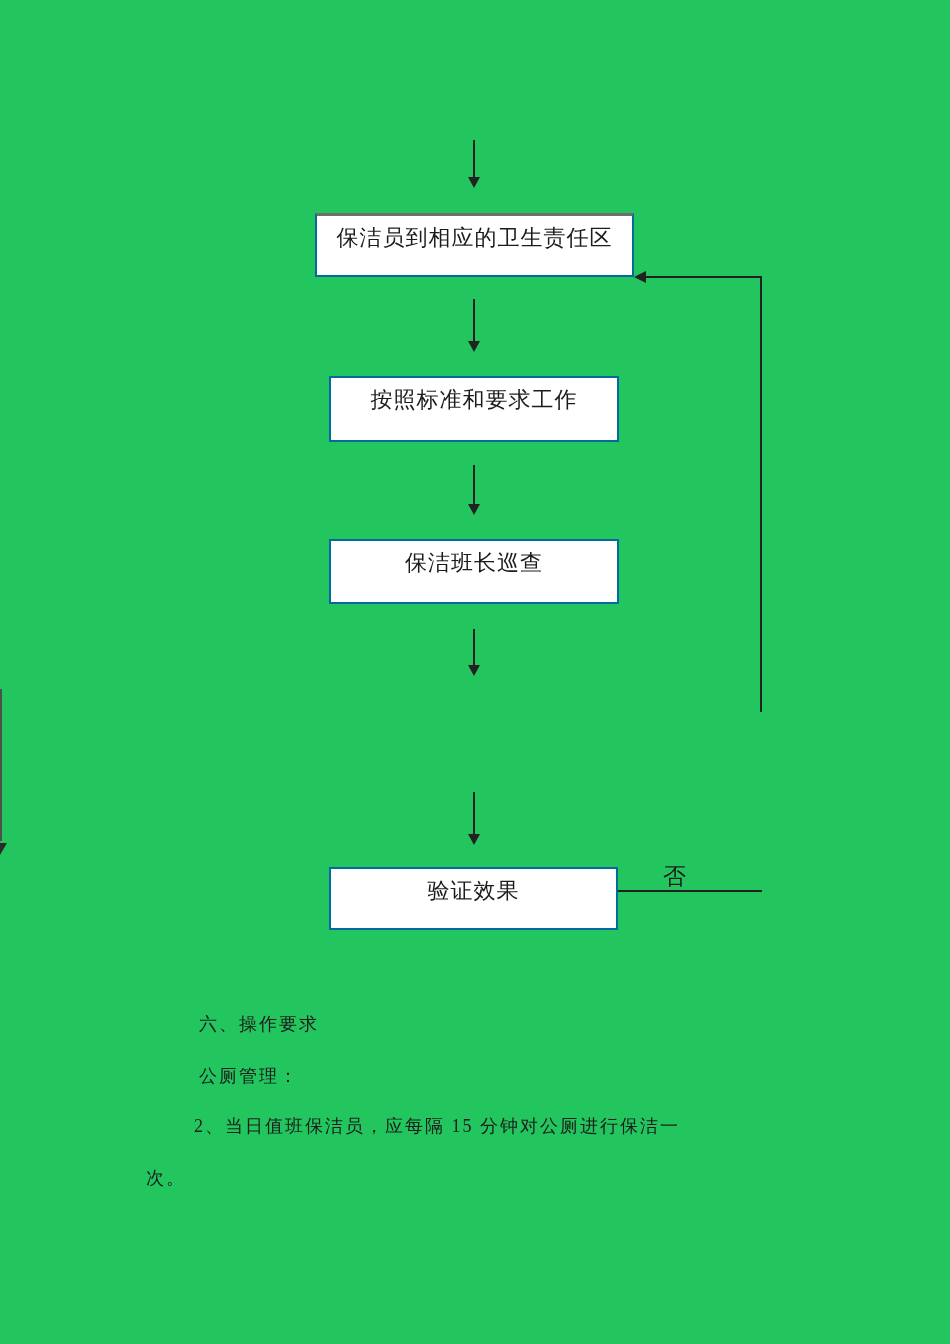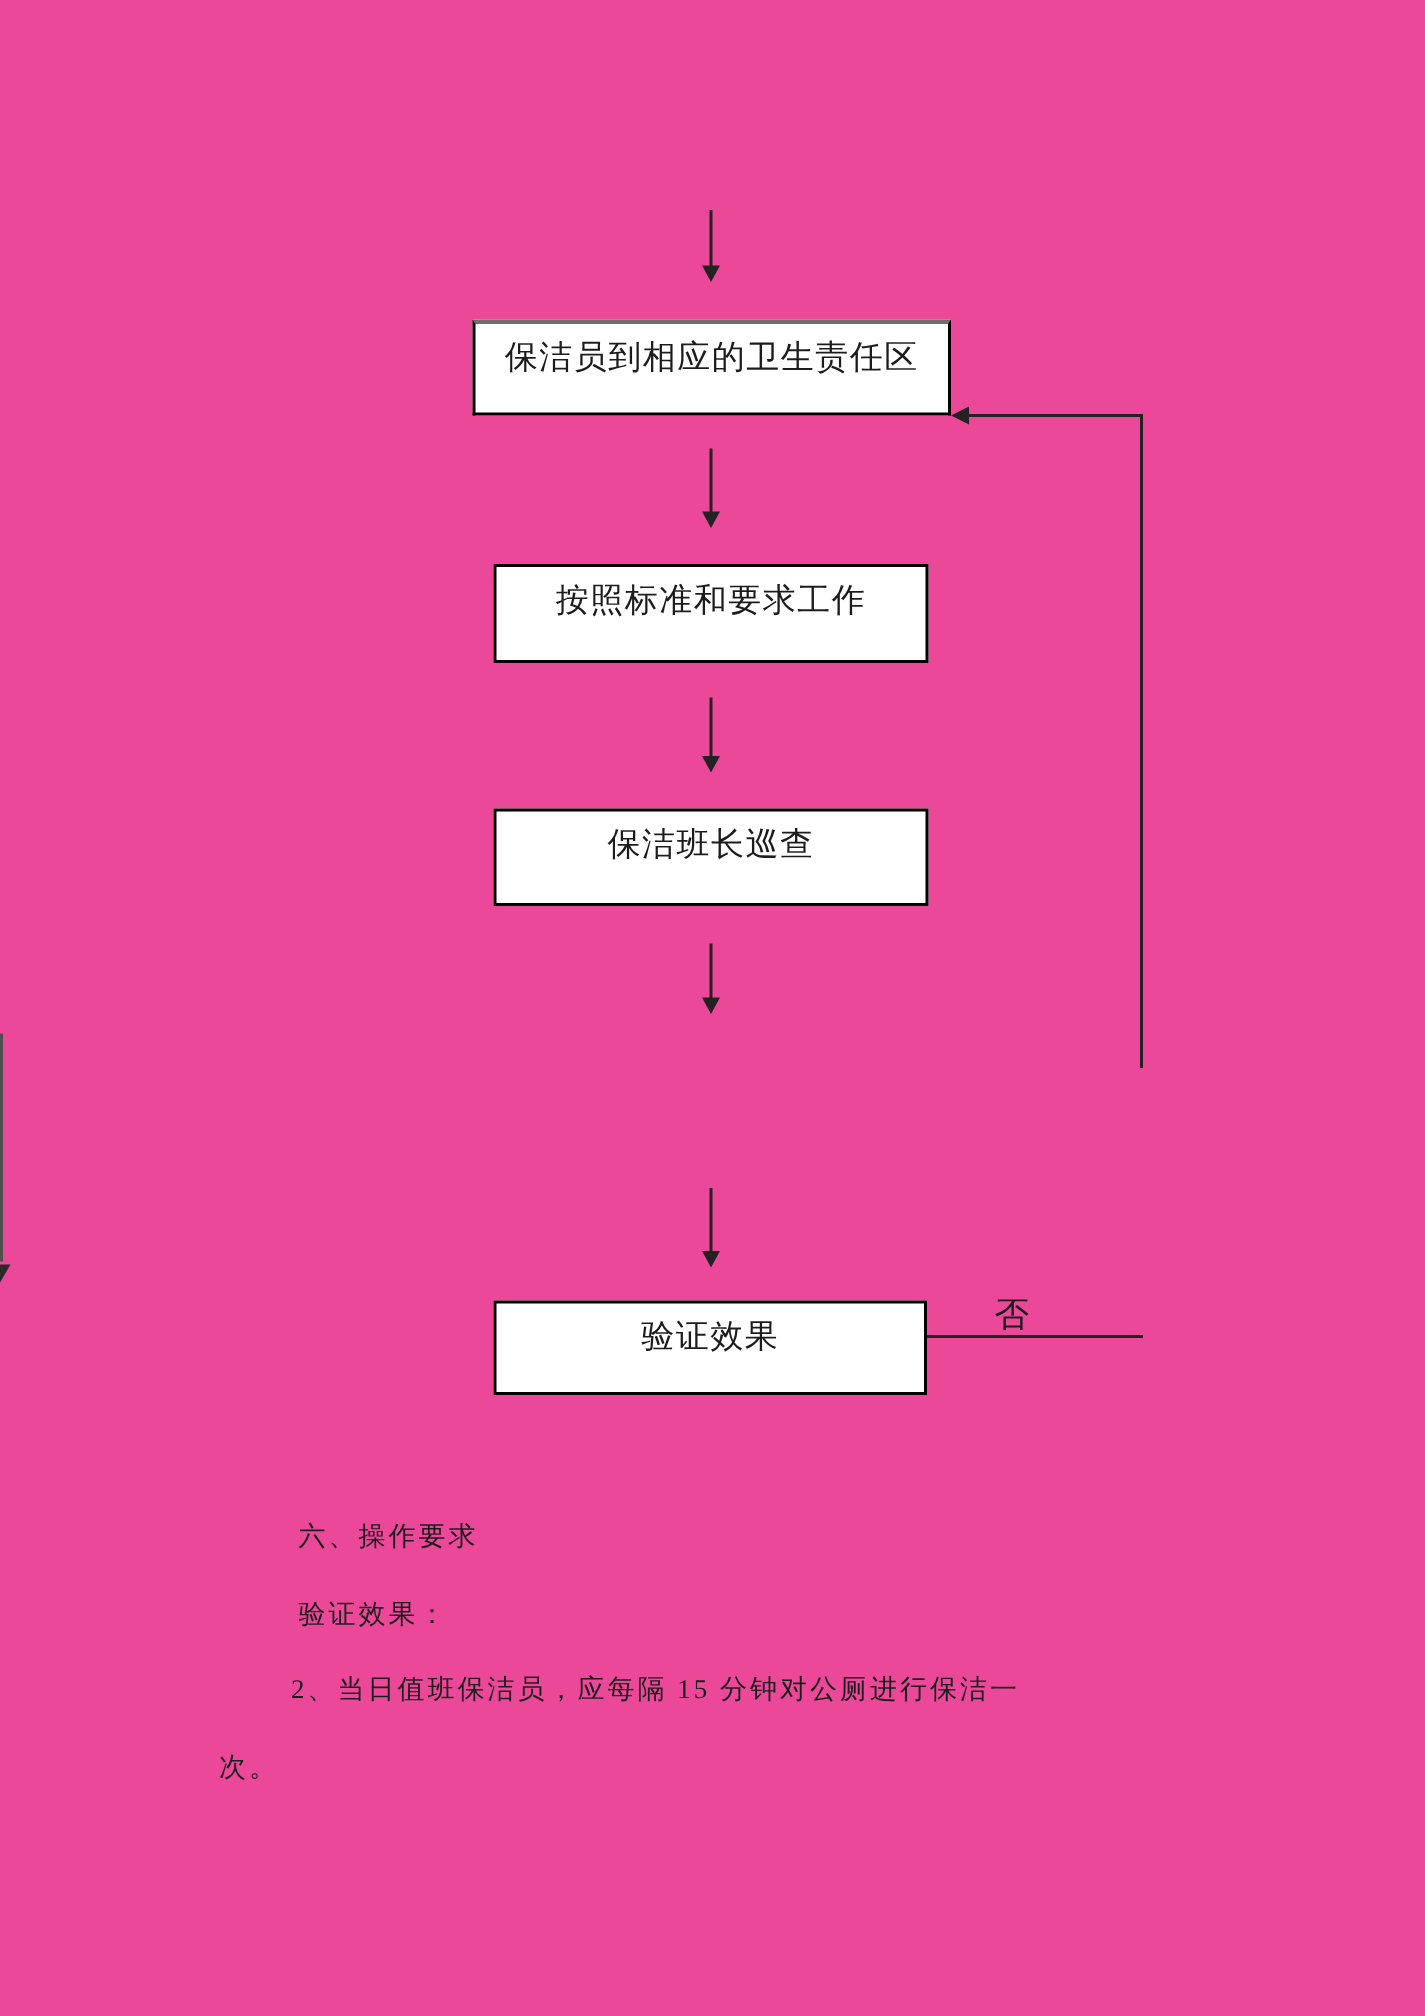--- a/index.html
+++ b/index.html
@@ -1,28 +1,28 @@
 <!DOCTYPE html>
 <html><head>
 <meta charset="utf-8">
 <style>
   html,body{margin:0;padding:0;background:#ffffff;}
   .page{
     position:relative;
     width:950px;height:1344px;
-    background:#ec4899;
+    background:#22c55e;
     overflow:hidden;
     font-family:"Liberation Serif","DejaVu Serif",serif;
     color:#1c1c1c;
   }
   
   .node{
     position:absolute;
     box-sizing:border-box;
-    border:2px solid #000000;
+    border:2px solid #0369a1;
     background:#ffffff;
     text-align:center;
     padding-top:7px;
     font-size:22px;
     letter-spacing:1px;
     color:#1c1c1c;
   }
   .node.first{border-top:3px solid #6e6e6e;}
   
   .varrow{position:absolute;width:12px;}
@@ -99,17 +99,17 @@
     <span>验证效果</span>
   </div>
 
   <div class="no-label" style="left:663px;top:861px">否</div>
   <div class="hline" style="left:618px;top:890px;width:144px"></div>
 
   <div class="vline edge" style="left:0;top:689px;height:152px"></div>
   <div class="dhead" style="left:-7px;top:843px"></div>
 
   <div class="bline" style="left:199px;top:1012px">六、操作要求</div>
-  <div class="bline" style="left:199px;top:1064px">验证效果：</div>
+  <div class="bline" style="left:199px;top:1064px">公厕管理：</div>
   <div class="bline" style="left:194px;top:1114px">2、当日值班保洁员，应每隔 15 分钟对公厕进行保洁一</div>
   <div class="bline" style="left:146px;top:1166px">次。</div>
 
 </div>
 
 </body></html>

